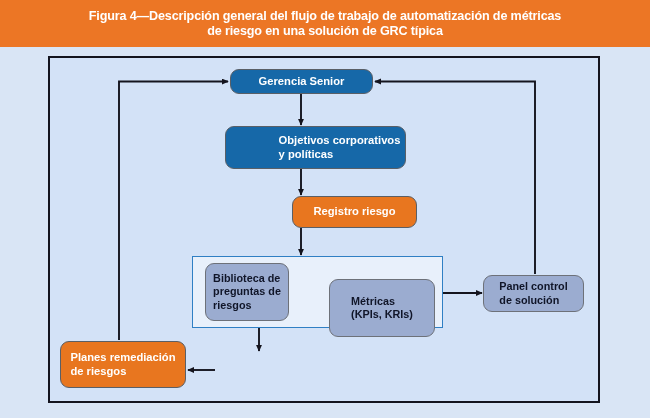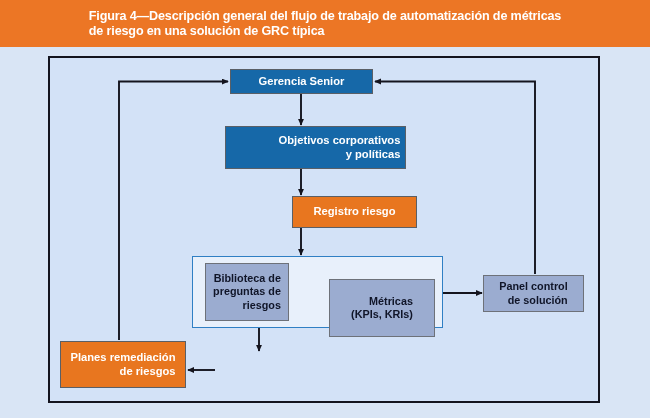--- a/index.html
+++ b/index.html
@@ -32,21 +32,21 @@
     display: flex;
     align-items: center;
     justify-content: center;
     box-sizing: border-box;
   }
   .header-title {
     color: #ffffff;
     font-size: 12.6px;
     font-weight: bold;
     line-height: 15px;
-    text-align: left;
+    text-align: center;
     letter-spacing: -0.15px;
     white-space: pre-line;
     padding: 0 40px;
   }
 
   
   .diagram-canvas {
     position: absolute;
     left: 0;
     top: 47px;
@@ -66,25 +66,26 @@
     box-sizing: border-box;
   }
 
   
   .node {
     position: absolute;
     box-sizing: border-box;
     display: flex;
     align-items: center;
     justify-content: center;
-    text-align: right;
+    text-align: left;
     font-weight: bold;
     line-height: 13.5px;
     white-space: pre-line;
     z-index: 4;
+    border-radius: 9px;
   }
   .node-blue {
     background: #1668a8;
     border: 1px solid #5a5f66;
     color: #ffffff;
     font-size: 11.2px;
   }
   .node-orange {
     background: #e8761f;
     border: 1px solid #5a5f66;

